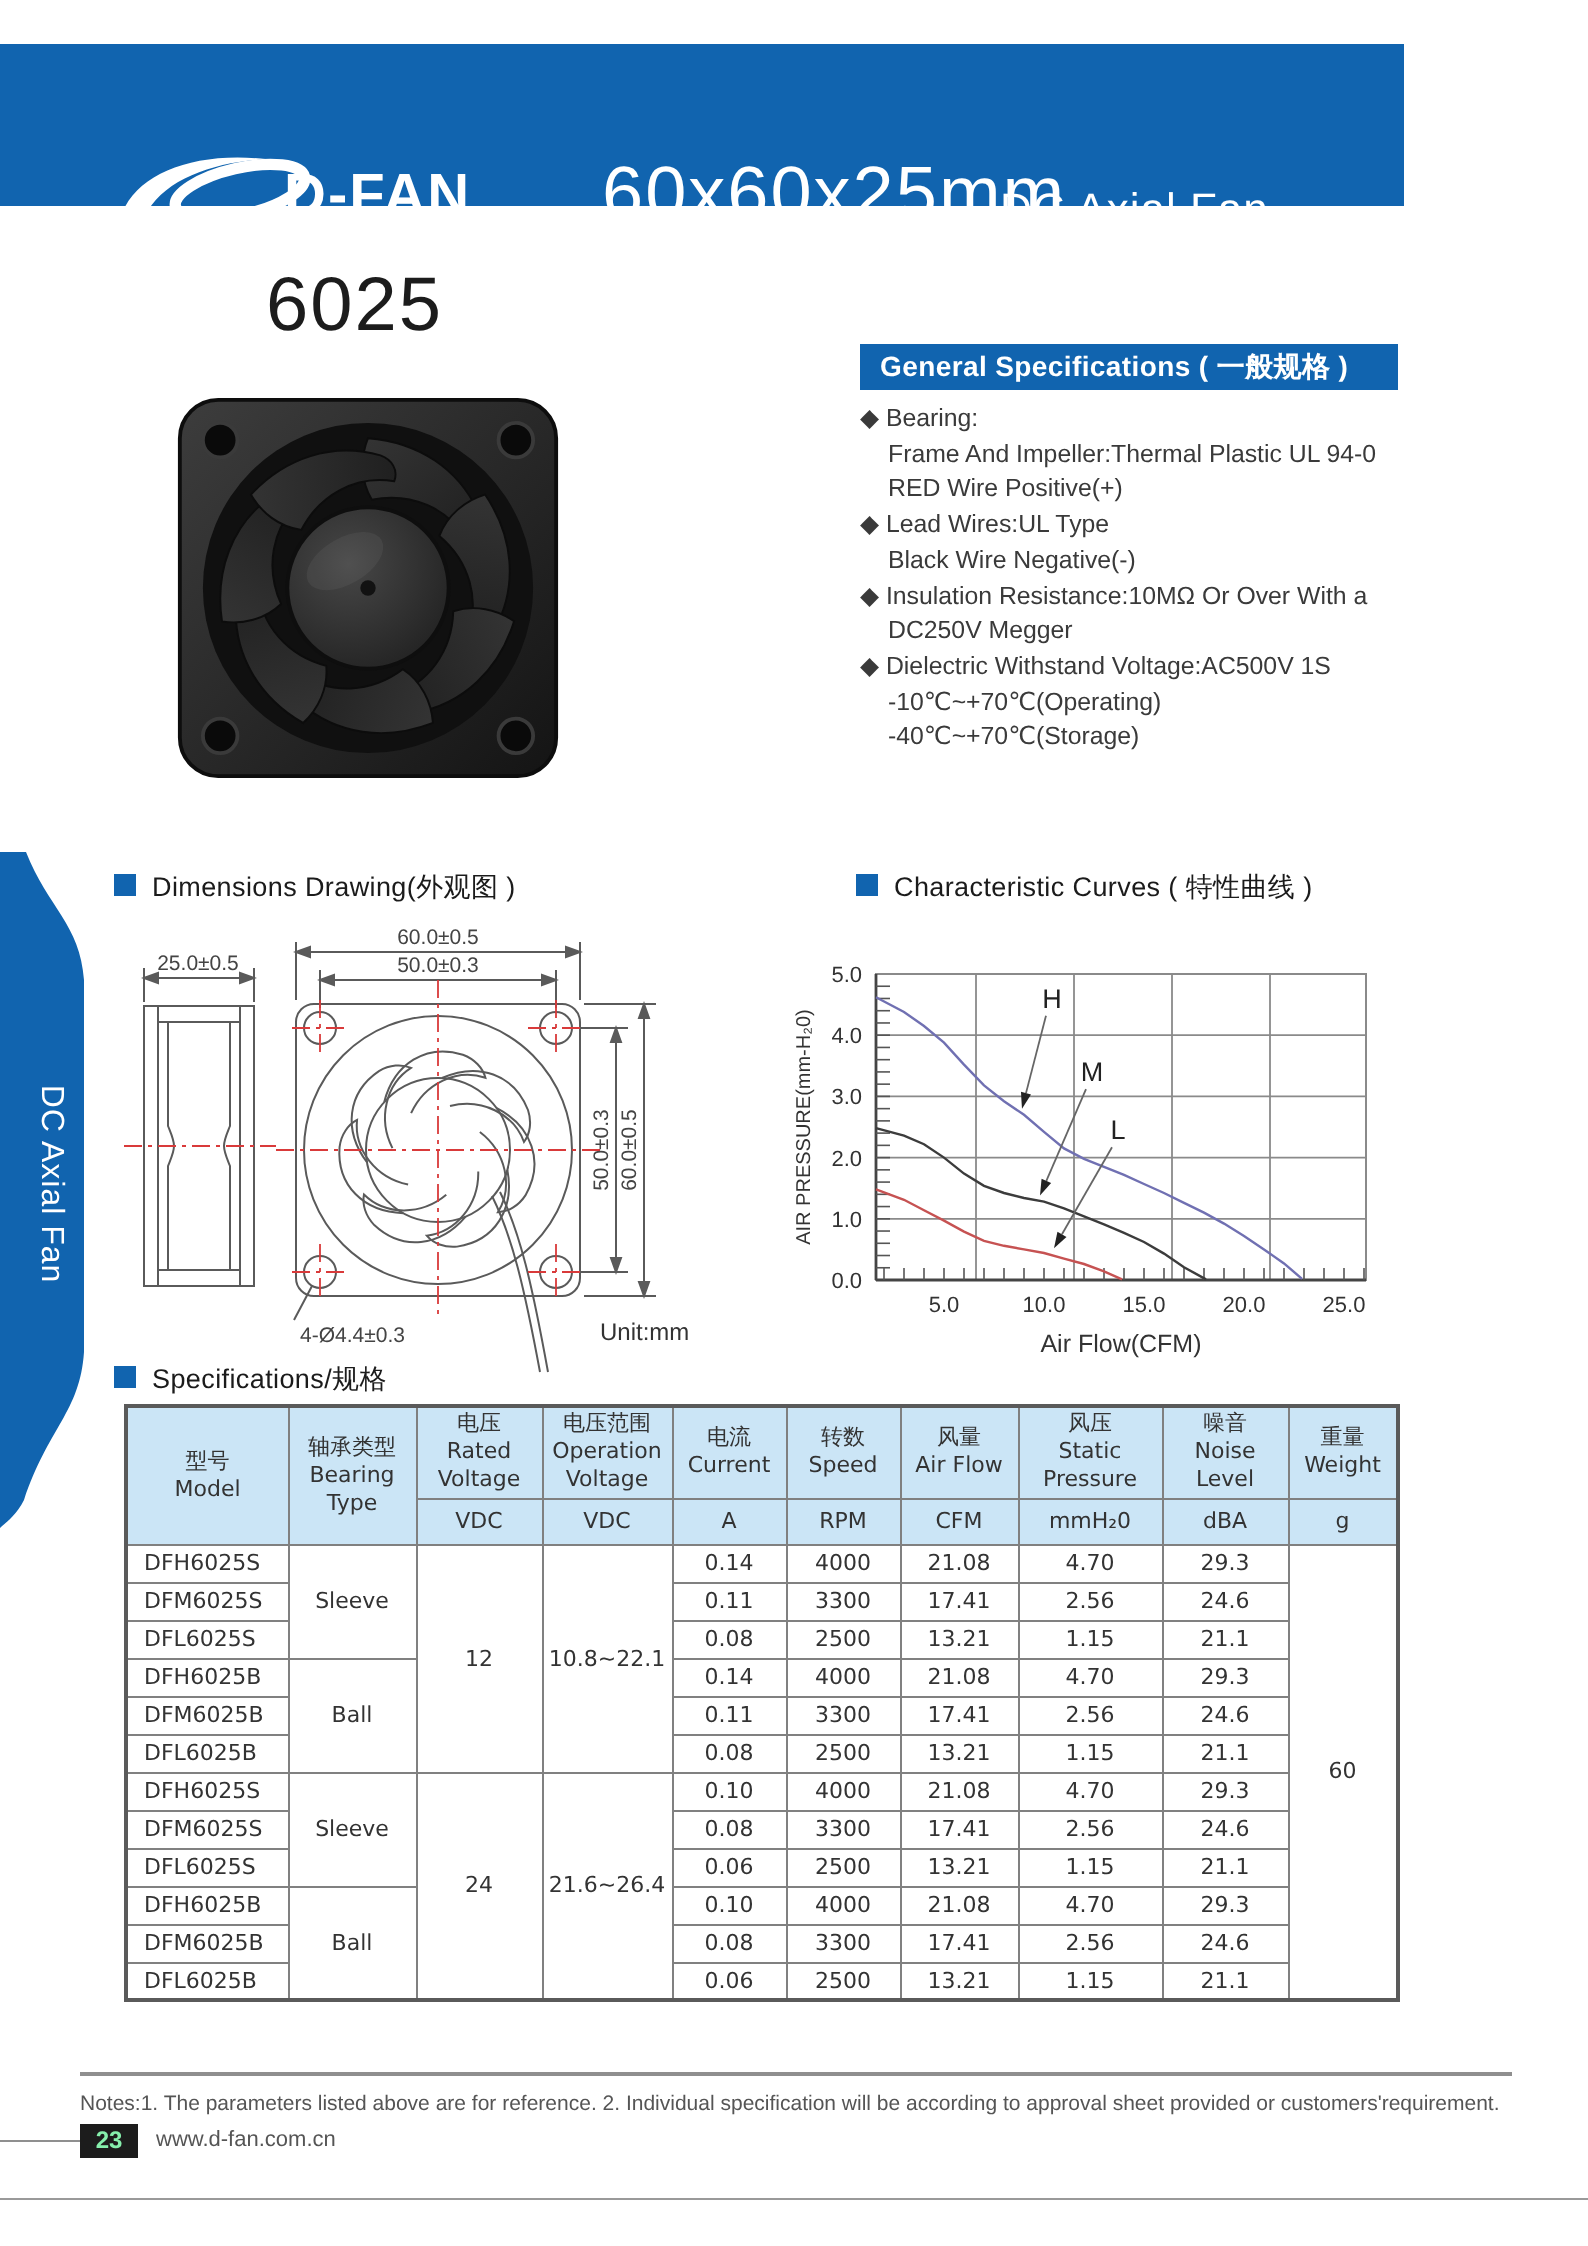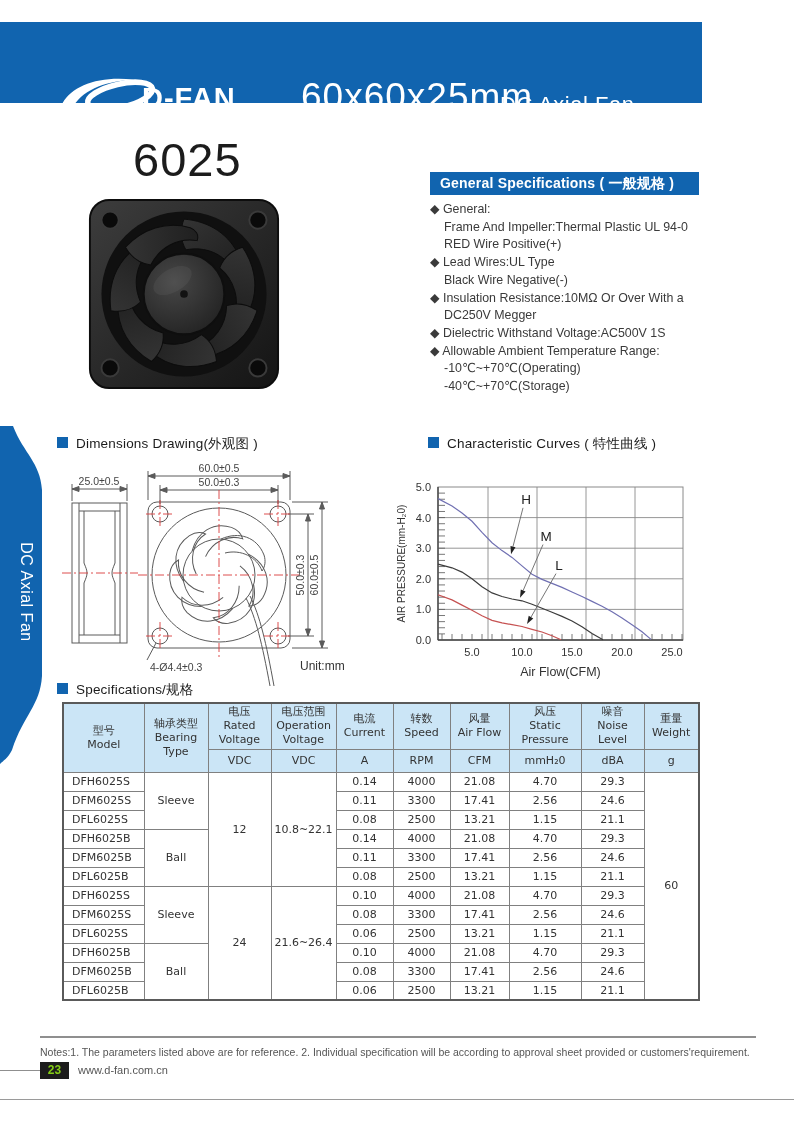--- a/index.html
+++ b/index.html
@@ -10,21 +10,21 @@
   
   .header-bar{position:absolute;left:0;top:22px;width:702px;height:81px;background:#1164af;}
   .logo-swoosh{position:absolute;left:58px;top:52px;width:124px;height:42px;}
   .logo-text{position:absolute;left:142px;top:60px;font-size:29px;font-weight:bold;color:#fff;letter-spacing:1px;}
   .hdr-title{position:absolute;left:281px;top:54px;font-size:37px;font-weight:400;color:#fff;letter-spacing:1px;margin-left:20px;}
   .hdr-sub{position:absolute;left:500px;top:70px;font-size:22px;font-weight:400;color:#fff;letter-spacing:0.5px;}
 
   
   .ribbon{position:absolute;left:0;top:424px;width:44px;height:340px;}
   
-  .model-title{position:absolute;left:133px;top:132px;font-size:47px;color:#1c1c1c;letter-spacing:1px;}
+  .model-title{position:absolute;left:133px;top:132px;font-size:38px;color:#1c1c1c;letter-spacing:1px;}
   .fan-photo{position:absolute;left:88px;top:198px;width:192px;height:192px;}
 
   
   .gs-bar{position:absolute;left:430px;top:172px;width:269px;height:23px;background:#1164af;color:#fff;
           font-size:14px;font-weight:bold;line-height:23px;padding-left:10px;letter-spacing:0.2px;}
   .gs-list{position:absolute;left:430px;top:201px;width:300px;font-size:12.4px;line-height:17.7px;color:#3a3a3a;}
   .gs-line{white-space:nowrap;}
   .gs-line.ind{padding-left:14px;}
 
   
@@ -46,21 +46,21 @@
   .spec-table thead th{background:#cbe5f6;}
   .spec-table .hrow1 th{height:46px;line-height:14px;}
   .spec-table .hrow2 th{height:23px;}
   .spec-table tbody td{height:19px;background:#fff;}
   .spec-table td.model-cell{text-align:left;padding-left:8px;}
 
   
   .f-line1{position:absolute;left:40px;top:1036px;width:716px;height:2px;background:#8f8f8f;}
   .f-notes{position:absolute;left:40px;top:1046px;font-size:10.5px;color:#555;}
   .f-badgeline{position:absolute;left:0;top:1070px;width:40px;height:1px;background:#8f8f8f;}
-  .f-badge{position:absolute;left:40px;top:1062px;width:29px;height:17px;background:#1c1c1c;color:#84cc16;
+  .f-badge{position:absolute;left:40px;top:1062px;width:29px;height:17px;background:#1c1c1c;color:#86efac;
            font-size:12px;font-weight:bold;text-align:center;line-height:17px;}
   .f-site{position:absolute;left:78px;top:1064px;font-size:11px;color:#555;}
   .f-line2{position:absolute;left:0;top:1099px;width:794px;height:1px;background:#9a9a9a;}
 </style>
 </head>
 <body>
 
 <div class="page" data-interactable="false">
 
   <div class="header-bar" data-interactable="false">
@@ -126,29 +126,28 @@
     <circle cx="100" cy="100" r="4" fill="#121212"></circle>
     <ellipse cx="88" cy="86" rx="22" ry="12" fill="#ffffff" opacity="0.05" transform="rotate(-30 88 86)"></ellipse>
     <circle cx="23" cy="23" r="9" fill="#0a0a0a" stroke="#3a3a3a" stroke-width="2"></circle>
     <circle cx="177" cy="23" r="9" fill="#0a0a0a" stroke="#3a3a3a" stroke-width="2"></circle>
     <circle cx="23" cy="177" r="9" fill="#0a0a0a" stroke="#3a3a3a" stroke-width="2"></circle>
     <circle cx="177" cy="177" r="9" fill="#0a0a0a" stroke="#3a3a3a" stroke-width="2"></circle>
   </svg>
 
   <div class="gs-bar" data-interactable="false">General Specifications ( 一般规格 )</div>
   <div class="gs-list" data-interactable="false">
-    <div class="gs-line" data-interactable="false">◆ General:</div>
+    <div class="gs-line" data-interactable="false">◆ Bearing:</div>
     <div class="gs-line ind" data-interactable="false">Frame And Impeller:Thermal Plastic UL 94-0</div>
     <div class="gs-line ind" data-interactable="false">RED Wire Positive(+)</div>
     <div class="gs-line" data-interactable="false">◆ Lead Wires:UL Type</div>
     <div class="gs-line ind" data-interactable="false">Black Wire Negative(-)</div>
     <div class="gs-line" data-interactable="false">◆ Insulation Resistance:10MΩ Or Over With a</div>
     <div class="gs-line ind" data-interactable="false">DC250V Megger</div>
     <div class="gs-line" data-interactable="false">◆ Dielectric Withstand Voltage:AC500V 1S</div>
-    <div class="gs-line" data-interactable="false">◆ Allowable Ambient Temperature Range:</div>
     <div class="gs-line ind" data-interactable="false">-10℃~+70℃(Operating)</div>
     <div class="gs-line ind" data-interactable="false">-40℃~+70℃(Storage)</div>
   </div>
 
   <div class="sec-head sh-dims" data-interactable="false">
     <span class="sec-sq" data-interactable="false"></span><span data-interactable="false">Dimensions Drawing(外观图 )</span>
   </div>
   <div class="sec-head sh-chart" data-interactable="false">
     <span class="sec-sq" data-interactable="false"></span><span data-interactable="false">Characteristic Curves ( 特性曲线 )</span>
   </div>

